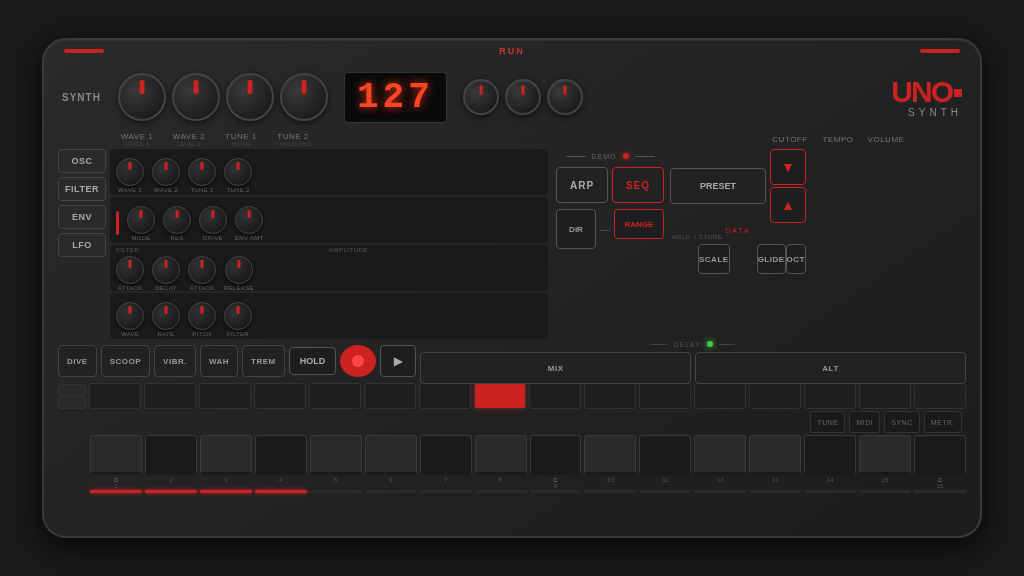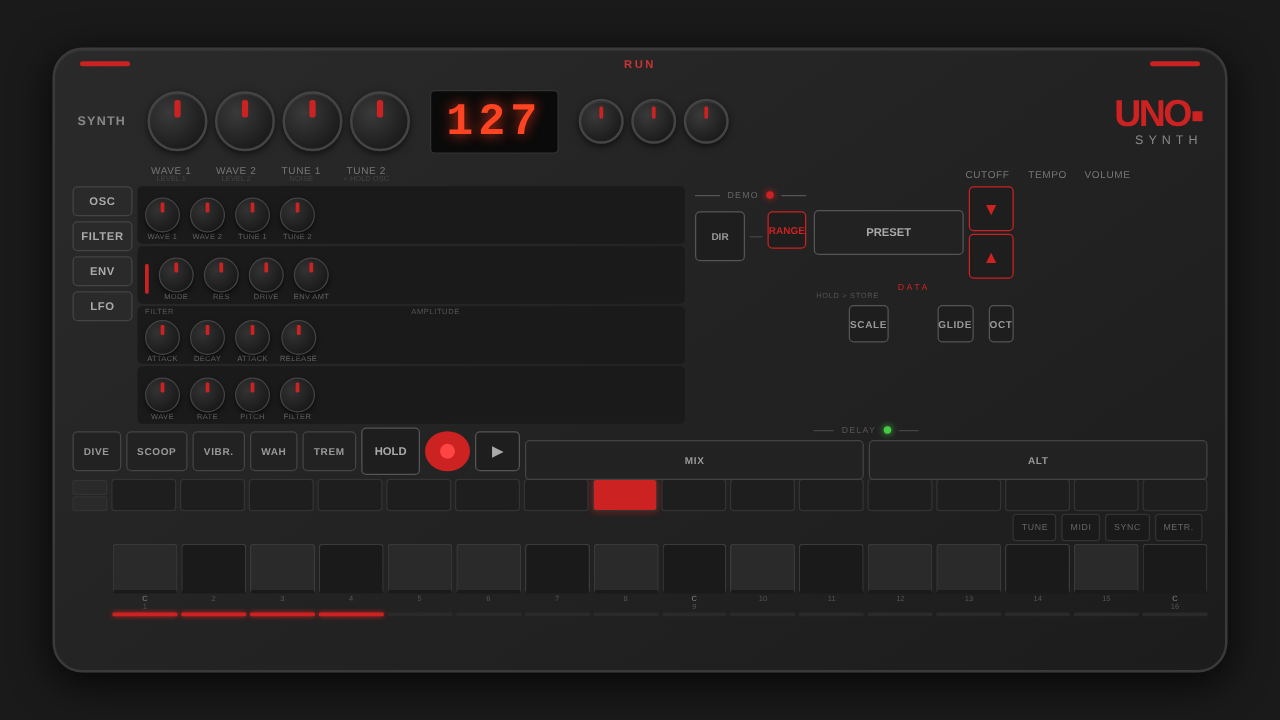--- a/index.html
+++ b/index.html
@@ -343,21 +343,21 @@
       border-radius: 4px;
       border: 1px solid #444;
       background: #222;
       color: #999;
       font-size: 8px;
       font-weight: bold;
       cursor: pointer;
       letter-spacing: 0.5px;
     }
     .hold-btn {
-      height: 38px;
+      height: 28px;
       padding: 0 10px;
       border-radius: 4px;
       border: 1px solid #555;
       background: #1e1e1e;
       color: #aaa;
       font-size: 9px;
       font-weight: bold;
       cursor: pointer;
     }
     .record-btn {
@@ -602,40 +602,44 @@
       <div style="flex:1;display:flex;gap:6px;">
 
         <div style="display:flex;flex-direction:column;gap:4px;">
 
           <div style="display:flex;align-items:center;justify-content:center;gap:6px;height:14px;">
             <div style="width:20px;height:1px;background:#555;"></div>
             <span style="color:#666;font-size:7px;letter-spacing:1px;">DEMO</span>
             <div class="demo-dot"></div>
             <div style="width:20px;height:1px;background:#555;"></div>
           </div>
+          <div style="display:flex;gap:4px;">
+            <div class="square-btn">ARP</div>
+            <div class="square-btn active-border">SEQ</div>
+          </div>
           <div style="display:flex;gap:4px;margin-top:2px;">
             <div class="dir-btn" style="display:flex;align-items:center;justify-content:center;">DIR</div>
             <span style="color:#555;font-size:10px;align-self:center;">—</span>
             <div class="range-btn" style="display:flex;align-items:center;justify-content:center;">RANGE</div>
           </div>
         </div>
 
         <div style="display:flex;flex-direction:column;gap:4px;">
           <div style="display:flex;gap:4px;align-items:center;">
             <div class="preset-btn" style="display:flex;align-items:center;justify-content:center;">PRESET</div>
             <div style="display:flex;flex-direction:column;gap:2px;">
               <div class="arrow-btn">▼</div>
               <div class="arrow-btn">▲</div>
             </div>
           </div>
           <div style="text-align:right;">
             <div class="data-label">DATA</div>
             <div class="data-sub">HOLD &gt; STORE</div>
           </div>
-          <div style="display:flex;gap:12px;padding-left:28px;">
+          <div style="display:flex;gap:0;padding-left:28px;">
             <div class="grid-btn" style="display:flex;align-items:center;justify-content:center;">SCALE</div>
             <div class="grid-btn" style="display:flex;align-items:center;justify-content:center;margin-left:27px;">GLIDE</div>
             <div class="grid-btn" style="display:flex;align-items:center;justify-content:center;">OCT</div>
           </div>
         </div>
       </div>
     </div>
 
     <div style="display:flex;gap:4px;align-items:center;margin-top:4px;height:36px;">
       <div class="fx-btn" style="display:flex;align-items:center;justify-content:center;">DIVE</div>

